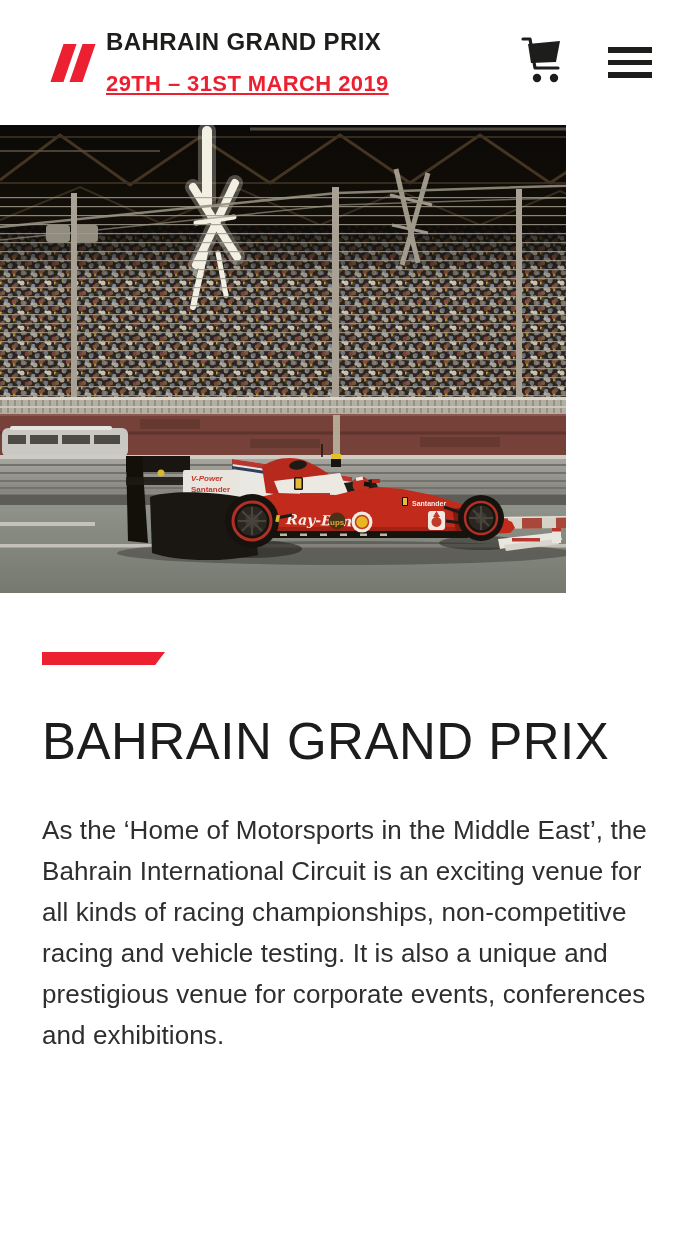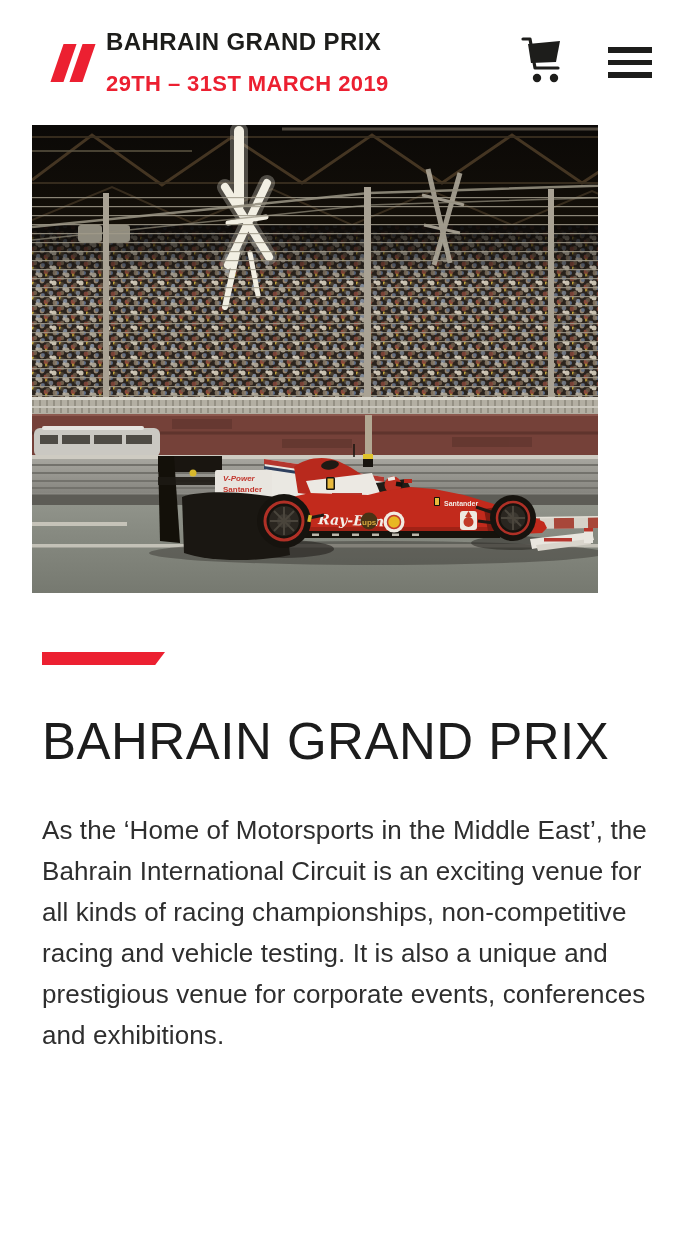--- a/index.html
+++ b/index.html
@@ -16,27 +16,27 @@
   .header{
     height:125px;display:flex;align-items:center;
     padding:0 48px 0 50px;box-sizing:border-box;background:#fff;
   }
   .logo{position:relative;width:46px;height:38px;margin-right:10px;flex:0 0 auto;cursor:pointer;}
   .logo .slash{position:absolute;top:0;width:13px;height:38px;background:var(--red);transform:skewX(-19deg);}
   .logo .s1{left:7px;}
   .logo .s2{left:26px;}
   .brand-text{display:flex;flex-direction:column;}
   .brand-title{font-size:24px;font-weight:700;color:var(--ink);letter-spacing:.4px;line-height:1.1;}
-  .brand-dates{font-size:22px;font-weight:700;color:var(--red);letter-spacing:.4px;margin-top:16px;line-height:1.1;}
+  .brand-dates{font-size:22px;font-weight:700;color:var(--red);letter-spacing:.4px;margin-top:16px;line-height:1.1;text-decoration:underline;}
   .header-icons{margin-left:auto;display:flex;align-items:center;gap:44px;}
   .icon-btn{background:none;border:none;padding:0;cursor:pointer;display:block;}
   .hamburger{width:44px;display:flex;flex-direction:column;gap:7px;}
   .hamburger .bar{height:5.5px;background:var(--ink);}
   
-  .hero{width:566px;height:468px;overflow:hidden;line-height:0;padding-left:32px;}
+  .hero{width:566px;height:468px;overflow:hidden;line-height:0;}
   .hero svg{display:block;}
   
   .content{padding:0 42px 0 42px;}
   .accent-bar{
     margin-top:59px;width:123px;height:13px;background:var(--red);
     clip-path:polygon(0 0,100% 0,92% 100%,0 100%);
   }
   h1.page-heading{
     margin:46px 0 0 0;font-size:51px;line-height:62px;font-weight:400;
     color:#1c1c1c;letter-spacing:.5px;

